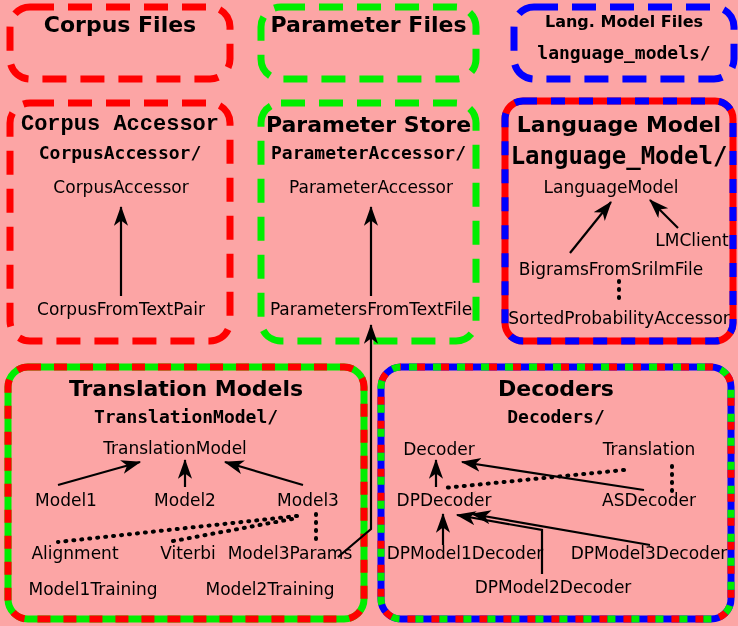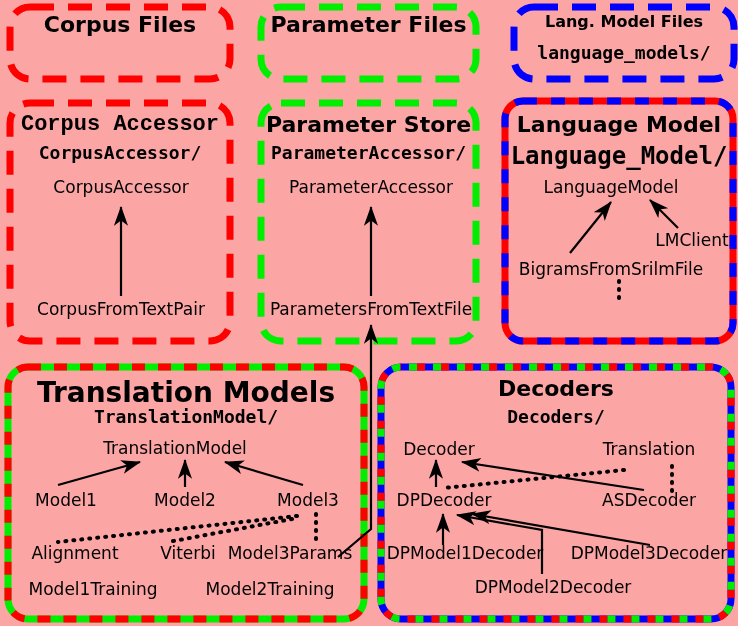--- a/index.html
+++ b/index.html
@@ -80,24 +80,25 @@
     <div class="cls c" style="left:110px;top:76px;">ParameterAccessor</div>
     <div class="cls c" style="left:110px;top:198px;">ParametersFromTextFile</div>
   </div>
 
   <div class="box" style="left:505px;top:101px;width:228px;height:240px;">
     <div class="box-title" style="top:11px;font-size:22px;">Language Model</div>
     <div class="box-path" style="top:41px;font-size:24px;">Language_Model/</div>
     <div class="cls c" style="left:106px;top:78px;text-align:right;">LanguageModel</div>
     <div class="cls c" style="left:187px;top:131px;">LMClient</div>
     <div class="cls c" style="left:106px;top:160px;">BigramsFromSrilmFile</div>
+    <div class="cls c" style="left:114px;top:209px;">SortedProbabilityAccessor</div>
   </div>
 
   <div class="box" style="left:8px;top:367px;width:356px;height:252px;">
-    <div class="box-title" style="top:9px;font-size:28px;">Translation Models</div>
+    <div class="box-title" style="top:9px;font-size:22px;">Translation Models</div>
     <div class="box-path" style="top:39px;font-size:18px;">TranslationModel/</div>
     <div class="cls c" style="left:167px;top:73px;">TranslationModel</div>
     <div class="cls c" style="left:58px;top:125px;">Model1</div>
     <div class="cls c" style="left:177px;top:125px;">Model2</div>
     <div class="cls c" style="left:300px;top:125px;">Model3</div>
     <div class="cls c" style="left:67px;top:178px;">Alignment</div>
     <div class="cls c" style="left:180px;top:178px;">Viterbi</div>
     <div class="cls c" style="left:282px;top:178px;">Model3Params</div>
     <div class="cls c" style="left:85px;top:214px;">Model1Training</div>
     <div class="cls c" style="left:262px;top:214px;">Model2Training</div>

